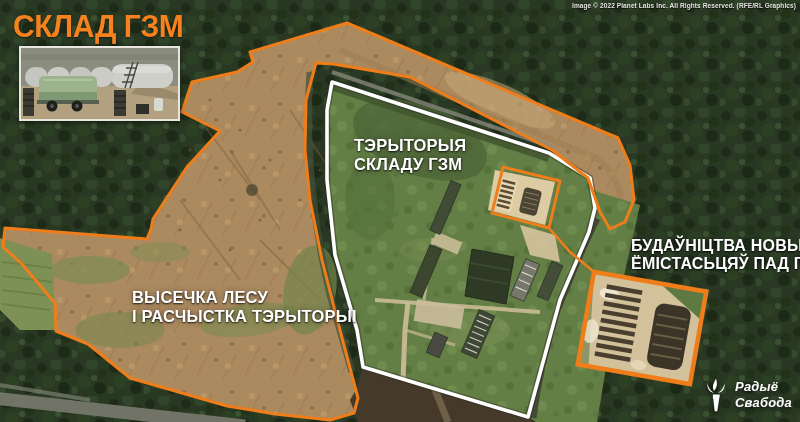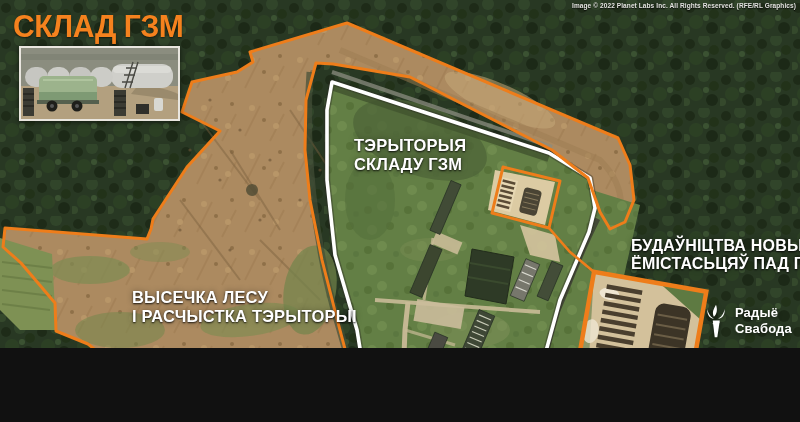--- a/index.html
+++ b/index.html
@@ -1,36 +1,36 @@
 <!DOCTYPE html>
 <html><head>
 <meta charset="utf-8">
 <style>
   html,body{margin:0;padding:0;background:#111;}
-  .stage{position:relative;width:800px;height:348px;overflow:hidden;
+  .stage{position:relative;width:800px;height:422px;overflow:hidden;
          font-family:"Liberation Sans", sans-serif;background:#4c1d95;}
   .stage svg.map{position:absolute;left:0;top:0;display:block;}
   .title{position:absolute;left:13px;top:9px;color:#F5821E;font-size:31px;font-weight:bold;
          letter-spacing:-0.5px;transform:scaleX(.97);transform-origin:left top;
          text-shadow:0 1px 2px rgba(0,0,0,.55);white-space:nowrap;}
   .photo{position:absolute;left:19px;top:46px;width:157px;height:71px;border:2px solid #E9E6DF;
          box-shadow:0 1px 5px rgba(0,0,0,.55);background:#8B8D7F;}
   .photo svg{display:block;}
   .credit{position:absolute;right:4px;top:2px;color:#E3E3E0;font-size:6.5px;font-weight:bold;
           letter-spacing:.1px;text-shadow:0 1px 1px rgba(0,0,0,.8);}
   .label{position:absolute;color:#FFFFFF;font-weight:bold;font-size:17px;line-height:1.12;
          letter-spacing:.2px;white-space:nowrap;transform:scaleX(.97);transform-origin:left top;
          text-shadow:0 1px 2px rgba(0,0,0,.85),0 0 7px rgba(0,0,0,.4);}
   .label span{display:block;}
   .label-territory{left:354px;top:136px;}
   .label-clearing{left:132px;top:288px;}
   .label-construction{left:631px;top:236px;font-size:16.5px;}
   .logo{position:absolute;right:8px;bottom:9px;display:flex;align-items:center;gap:6px;
         filter:drop-shadow(0 1px 2px rgba(0,0,0,.6));}
-  .logo-text{color:#fff;font-weight:bold;font-size:13px;line-height:1.2;letter-spacing:.2px;}
+  .logo-text{color:#fff;font-weight:bold;font-size:13px;line-height:1.2;letter-spacing:.2px;font-style:italic;}
   .logo-text span{display:block;}
 </style>
 </head>
 <body>
 
 <div class="stage">
 
   <svg class="map" width="800" height="422" viewBox="0 0 800 422">
     <defs>
       <pattern id="forest" width="36" height="36" patternUnits="userSpaceOnUse">

